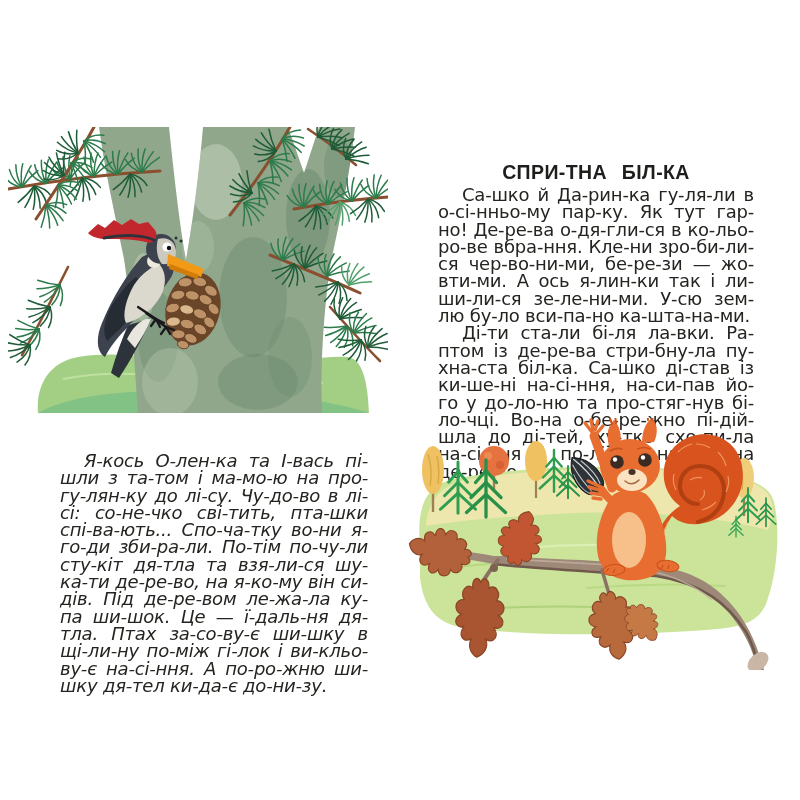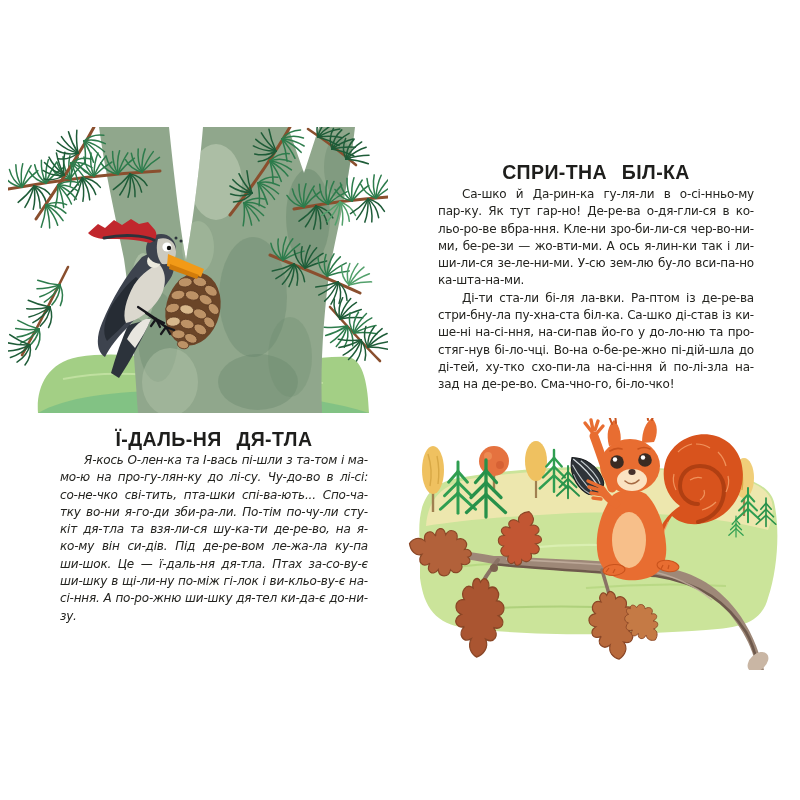--- a/index.html
+++ b/index.html
@@ -3,21 +3,21 @@
 <meta charset="utf-8">
 <style>
   html,body{margin:0;padding:0;background:#ffffff;}
   .page{position:relative;width:800px;height:800px;background:#ffffff;overflow:hidden;
         font-family:"DejaVu Sans",sans-serif;color:#23231f;}
   .story-title{position:absolute;margin:0;text-align:center;font-weight:bold;
         font-size:19.5px;letter-spacing:.4px;word-spacing:9px;color:#1e1e1c;
         font-family:"Liberation Sans",sans-serif;}
   #left-title{left:60px;top:428px;width:308px;}
   #right-title{left:438px;top:161px;width:316px;}
-  .bodytext{position:absolute;font-size:12px;line-height:17.3px;text-align:justify;
+  .bodytext{position:absolute;font-size:18px;line-height:17.3px;text-align:justify;
         letter-spacing:-0.2px;color:#242420;}
   .bodytext p{margin:0;text-indent:24px;}
   #left-text{left:60px;top:452px;width:308px;font-style:italic;}
   #right-text{left:438px;top:186px;width:316px;}
   figure{position:absolute;margin:0;padding:0;}
   #left-illo{left:8px;top:127px;width:380px;height:286px;}
   #right-illo{left:406px;top:418px;width:384px;height:252px;}
   figure svg{display:block;width:100%;height:100%;}
 </style>
 </head>
@@ -177,21 +177,20 @@
             <path d="M148,192 L156,196"></path>
           <path d="M138,186 L158,200"></path>
             <path d="M158,200 L153,207"></path>
             <path d="M158,200 L162,207"></path>
             <path d="M158,200 L166,203"></path>
         </g>
       </g>
     </svg>
   </figure>
 
-  <h2 id="left-title" class="story-title">Ї-ДАЛЬ-НЯ ДЯ-ТЛА</h2>
 
   <div id="left-text" class="bodytext">
     <p>Я-кось О-лен-ка та І-вась пі-шли з та-том і ма-мо-ю на про-гу-лян-ку до лі-су. Чу-до-во в лі-сі: со-не-чко сві-тить, пта-шки спі-ва-ють... Спо-ча-тку во-ни я-го-ди зби-ра-ли. По-тім по-чу-ли сту-кіт дя-тла та взя-ли-ся шу-ка-ти де-ре-во, на я-ко-му він си-дів. Під де-ре-вом ле-жа-ла ку-па ши-шок. Це — ї-даль-ня дя-тла. Птах за-со-ву-є ши-шку в щі-ли-ну по-між гі-лок і ви-кльо-ву-є на-сі-ння. А по-ро-жню ши-шку дя-тел ки-да-є до-ни-зу.</p>
   </div>
 
   <h2 id="right-title" class="story-title">СПРИ-ТНА БІЛ-КА</h2>
 
   <div id="right-text" class="bodytext">
     <p>Са-шко й Да-рин-ка гу-ля-ли в о-сі-нньо-му пар-ку. Як тут гар-но! Де-ре-ва о-дя-гли-ся в ко-льо-ро-ве вбра-ння. Кле-ни зро-би-ли-ся чер-во-ни-ми, бе-ре-зи — жо-вти-ми. А ось я-лин-ки так і ли-ши-ли-ся зе-ле-ни-ми. У-сю зем-лю бу-ло вси-па-но ка-шта-на-ми.</p>
     <p>Ді-ти ста-ли бі-ля ла-вки. Ра-птом із де-ре-ва стри-бну-ла пу-хна-ста біл-ка. Са-шко ді-став із ки-ше-ні на-сі-ння, на-си-пав йо-го у до-ло-ню та про-стяг-нув бі-ло-чці. Во-на о-бе-ре-жно пі-дій-шла до ді-тей, ху-тко схо-пи-ла на-сі-ння й по-лі-зла на-зад на де-ре-во. Сма-чно-го, бі-ло-чко!</p>

